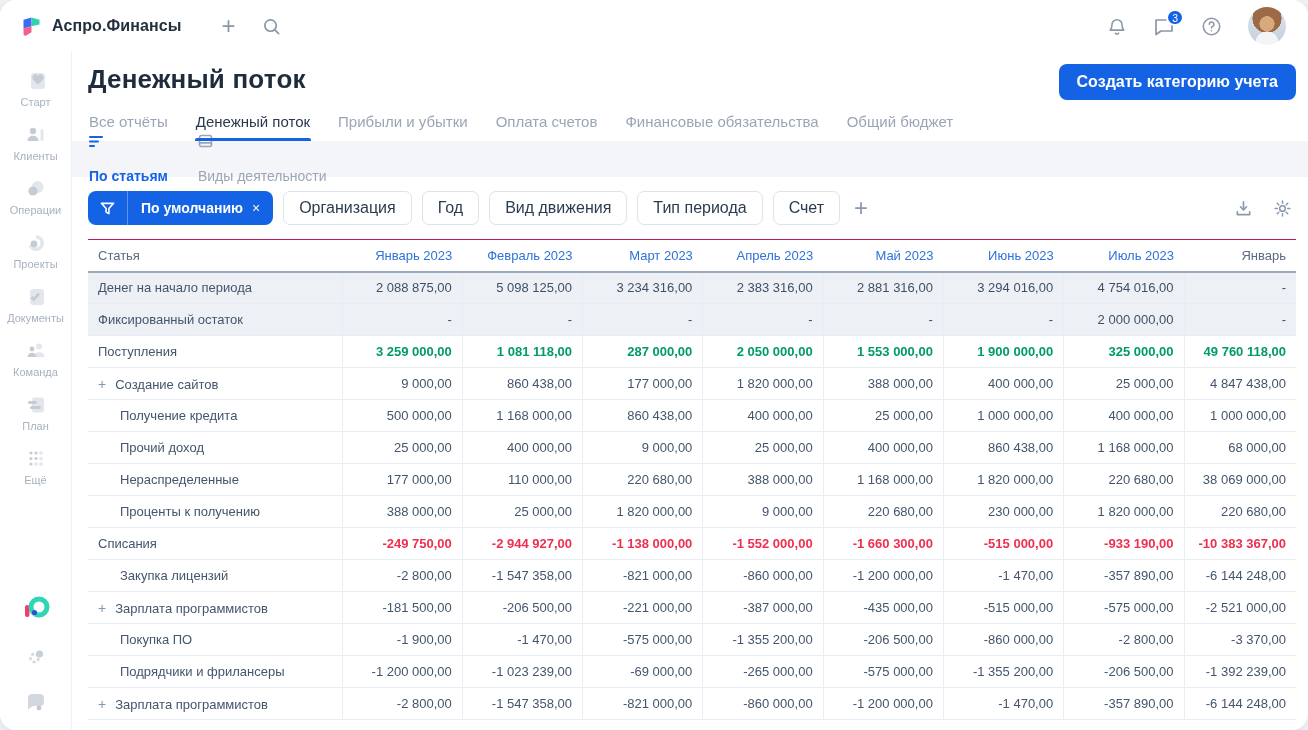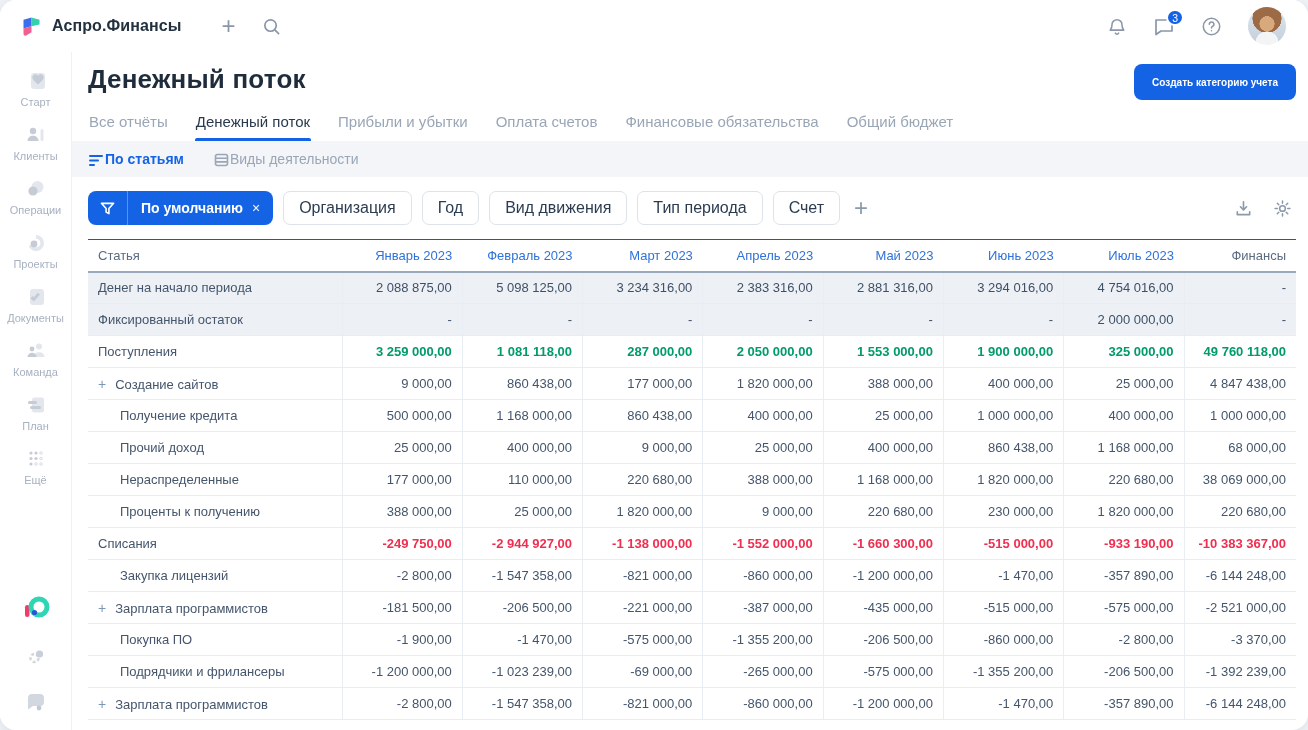--- a/index.html
+++ b/index.html
@@ -41,32 +41,32 @@
     justify-content:center; gap:4px; cursor:pointer; background:none; border:none; }
   .side-label { font-size:11px; color:#a7b1c0; }
   .side-bottom { margin-top:auto; display:flex; flex-direction:column; align-items:center; gap:24px; padding-bottom:16px; }
   
   .main { margin-left:72px; height:calc(100% - 52px); display:flex; flex-direction:column; overflow:hidden; }
   .page-head { padding:12px 12px 0 16px; }
   .title-row { display:flex; align-items:flex-start; }
   .page-title { font-size:26px; font-weight:bold; color:#1e2c3c; letter-spacing:.2px; }
   .create-btn {
     margin-left:auto; background:#1563e5; color:#fff; border:none; border-radius:8px;
-    height:36px; padding:0 18px; font-size:10px; font-weight:bold; cursor:pointer;
+    height:36px; padding:0 18px; font-size:16px; font-weight:bold; cursor:pointer;
     font-family:"Liberation Sans", sans-serif;
   }
   .tabs { display:flex; gap:26px; margin-top:9px; }
   .tab { font-size:15px; color:#9aa6b6; padding:4px 1px 11px; cursor:pointer; background:none; border:none;
     font-family:"Liberation Sans", sans-serif; position:relative; }
   .tab.active { color:#2a3a4d; }
   .tab.active::after { content:""; position:absolute; left:0; right:0; bottom:0; height:3px;
     background:#1563e5; border-radius:2px 2px 0 0; }
   .subtab-bar { background:#f3f5f8; height:36px; display:flex; align-items:center; gap:30px; padding-left:17px; }
-  .subtab { display:flex; align-items:flex-end; gap:0; font-size:14px; cursor:pointer; background:none; border:none;
-    font-family:"Liberation Sans", sans-serif; }
+  .subtab { display:flex; align-items:flex-start; gap:20px; font-size:14px; cursor:pointer; background:none; border:none;
+    font-family:"Liberation Sans", sans-serif;flex-direction:column; }
   .subtab.active { color:#1563e5; font-weight:bold; }
   .subtab.inactive { color:#9aa6b6; }
   
   .filter-row { display:flex; align-items:center; gap:10px; padding:14px 16px 10px; }
   .filter-pill { display:flex; align-items:stretch; background:#1563e5; border-radius:8px; height:34px;
     color:#fff; cursor:pointer; border:none; overflow:hidden; }
   .pill-funnel { display:flex; align-items:center; padding:0 12px; border-right:1px solid rgba(255,255,255,.3); }
   .pill-label { display:flex; align-items:center; gap:9px; padding:0 13px; font-size:14px; font-weight:bold; }
   .pill-x { font-size:14px; font-weight:400; opacity:.95; }
   .chip { height:34px; border:1px solid #dde3ea; background:#fff; border-radius:7px; padding:0 15px;
@@ -364,21 +364,21 @@
         <thead>
           <tr>
             <th class="h-label">Статья</th>
           <th class="h-num">Январь 2023</th>
               <th class="h-num">Февраль 2023</th>
               <th class="h-num">Март 2023</th>
               <th class="h-num">Апрель 2023</th>
               <th class="h-num">Май 2023</th>
               <th class="h-num">Июнь 2023</th>
               <th class="h-num">Июль 2023</th>
-              <th class="h-saldo">Финансы</th>
+              <th class="h-saldo">Январь</th>
             </tr>
         </thead>
         <tbody>
             <tr class="r-open">
               <td class="label">Денег на начало периода</td>
               <td class="num">2 088 875,00</td>
               <td class="num">5 098 125,00</td>
               <td class="num">3 234 316,00</td>
               <td class="num">2 383 316,00</td>
               <td class="num">2 881 316,00</td>

